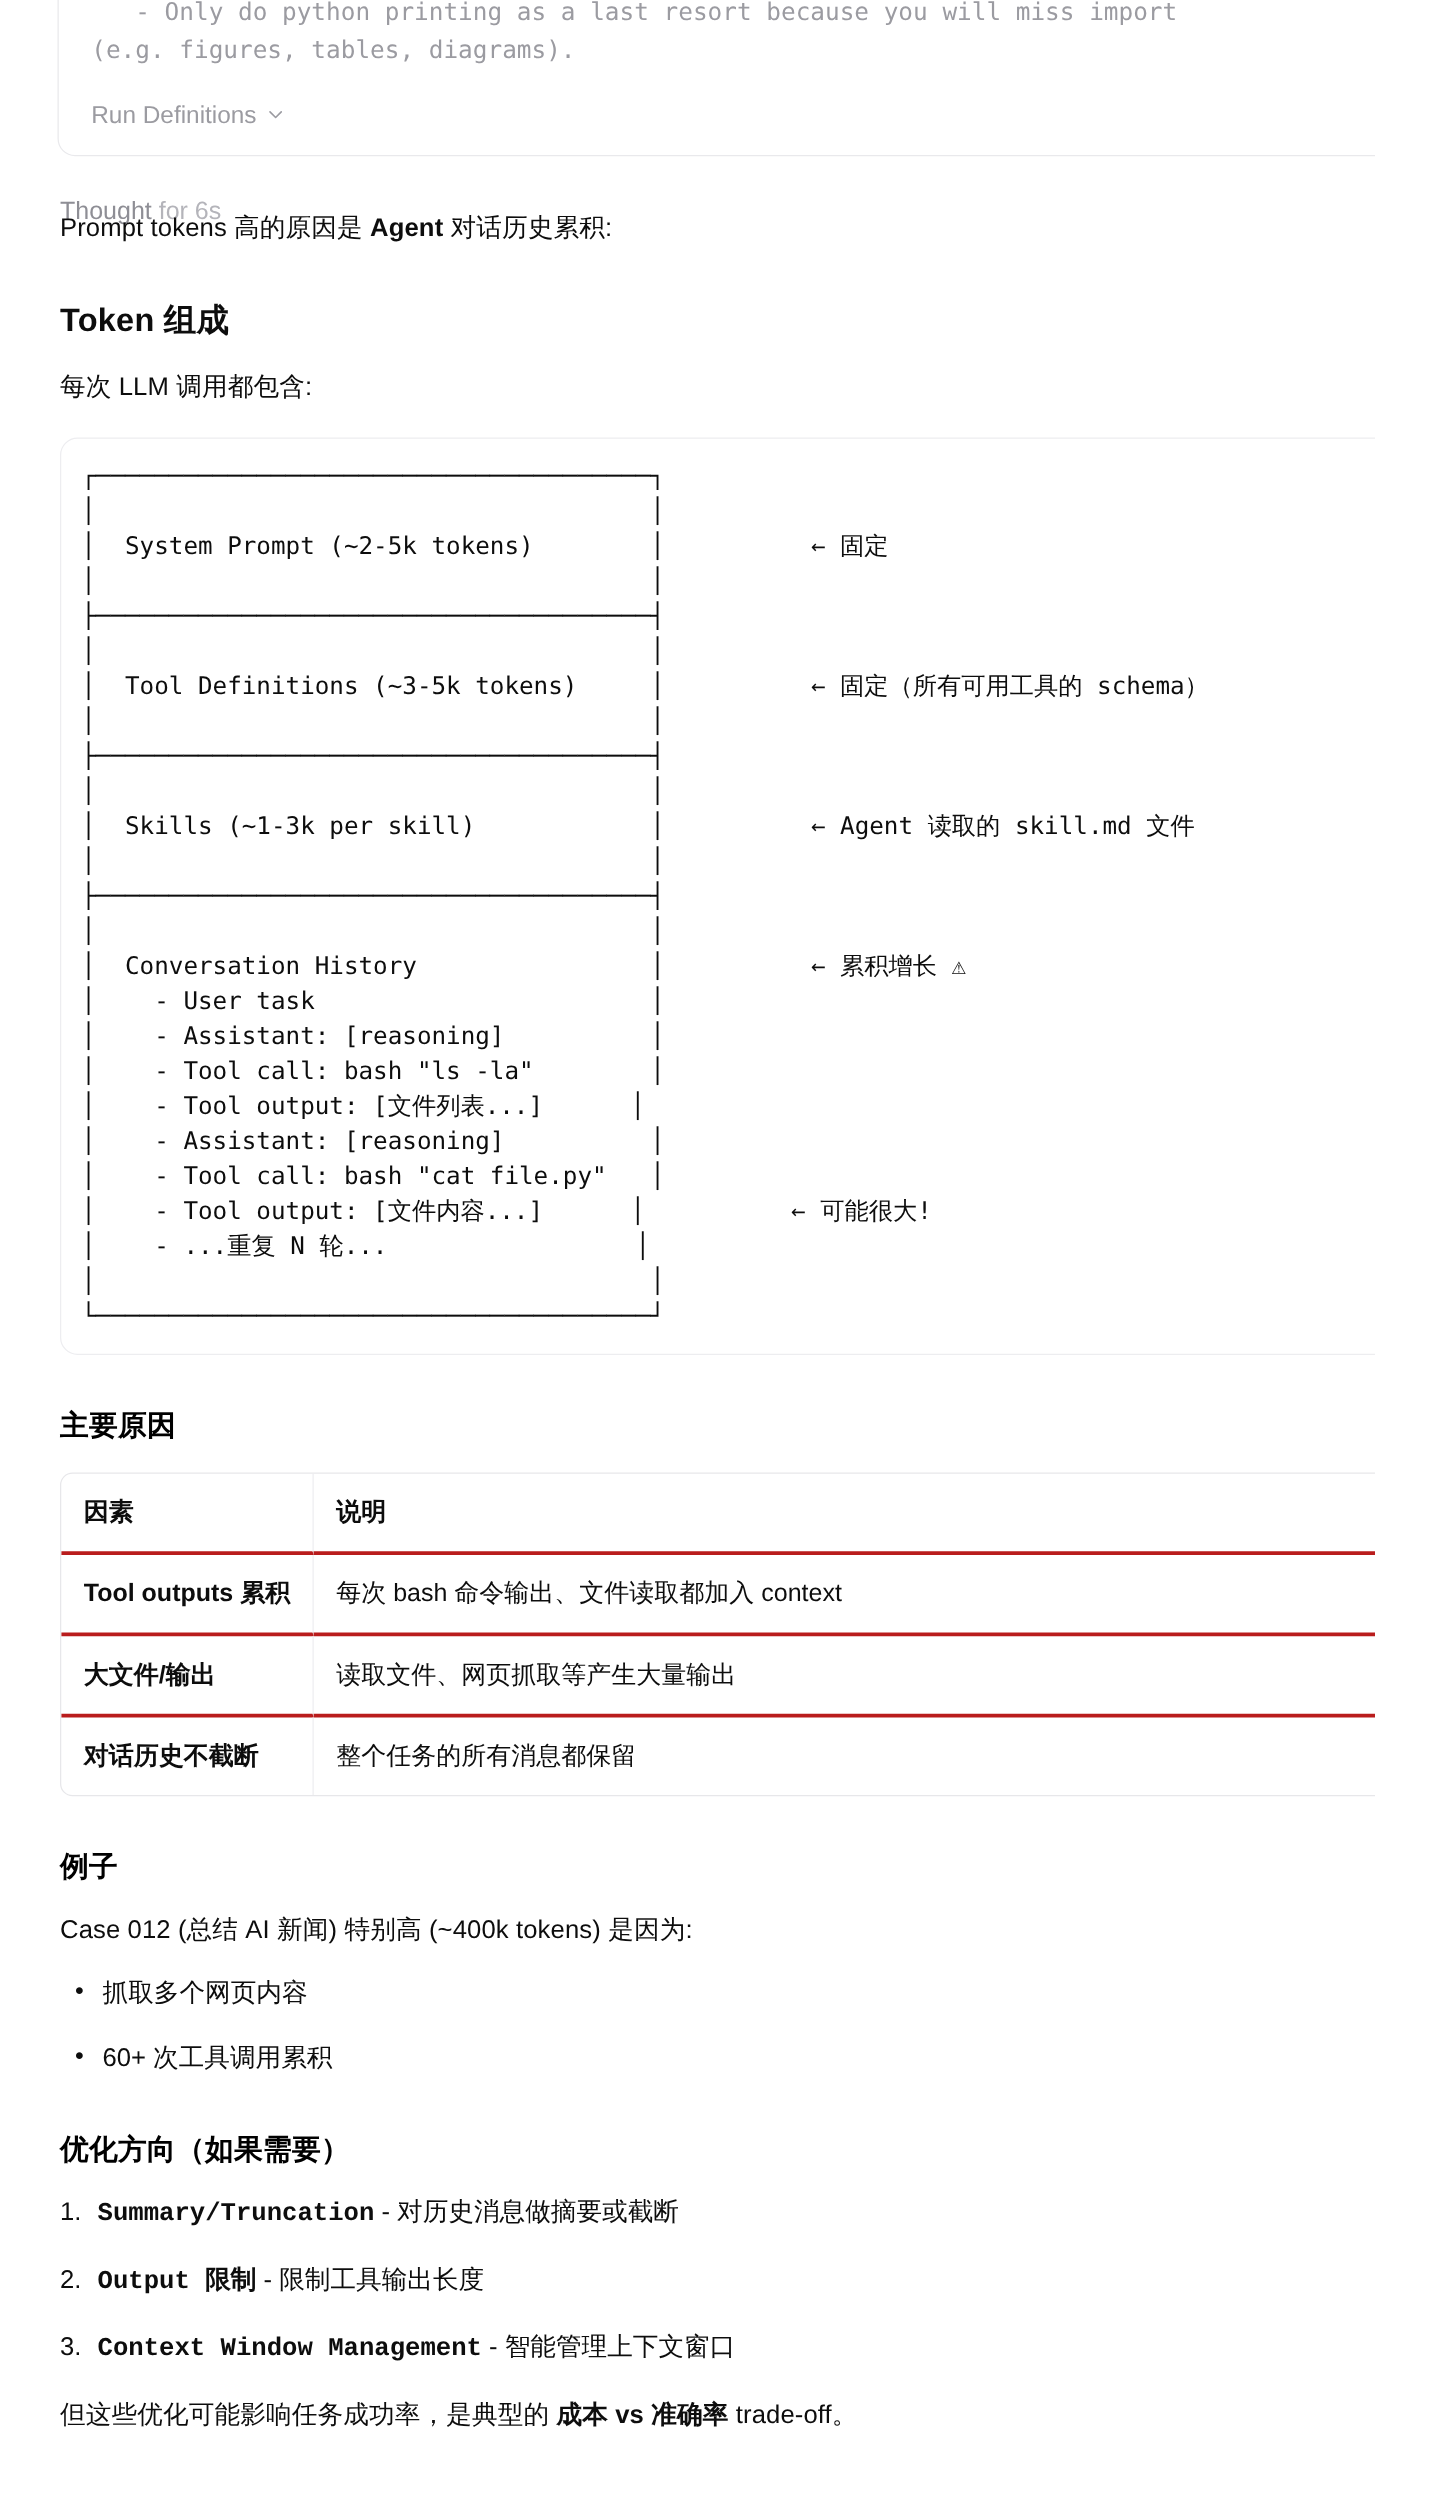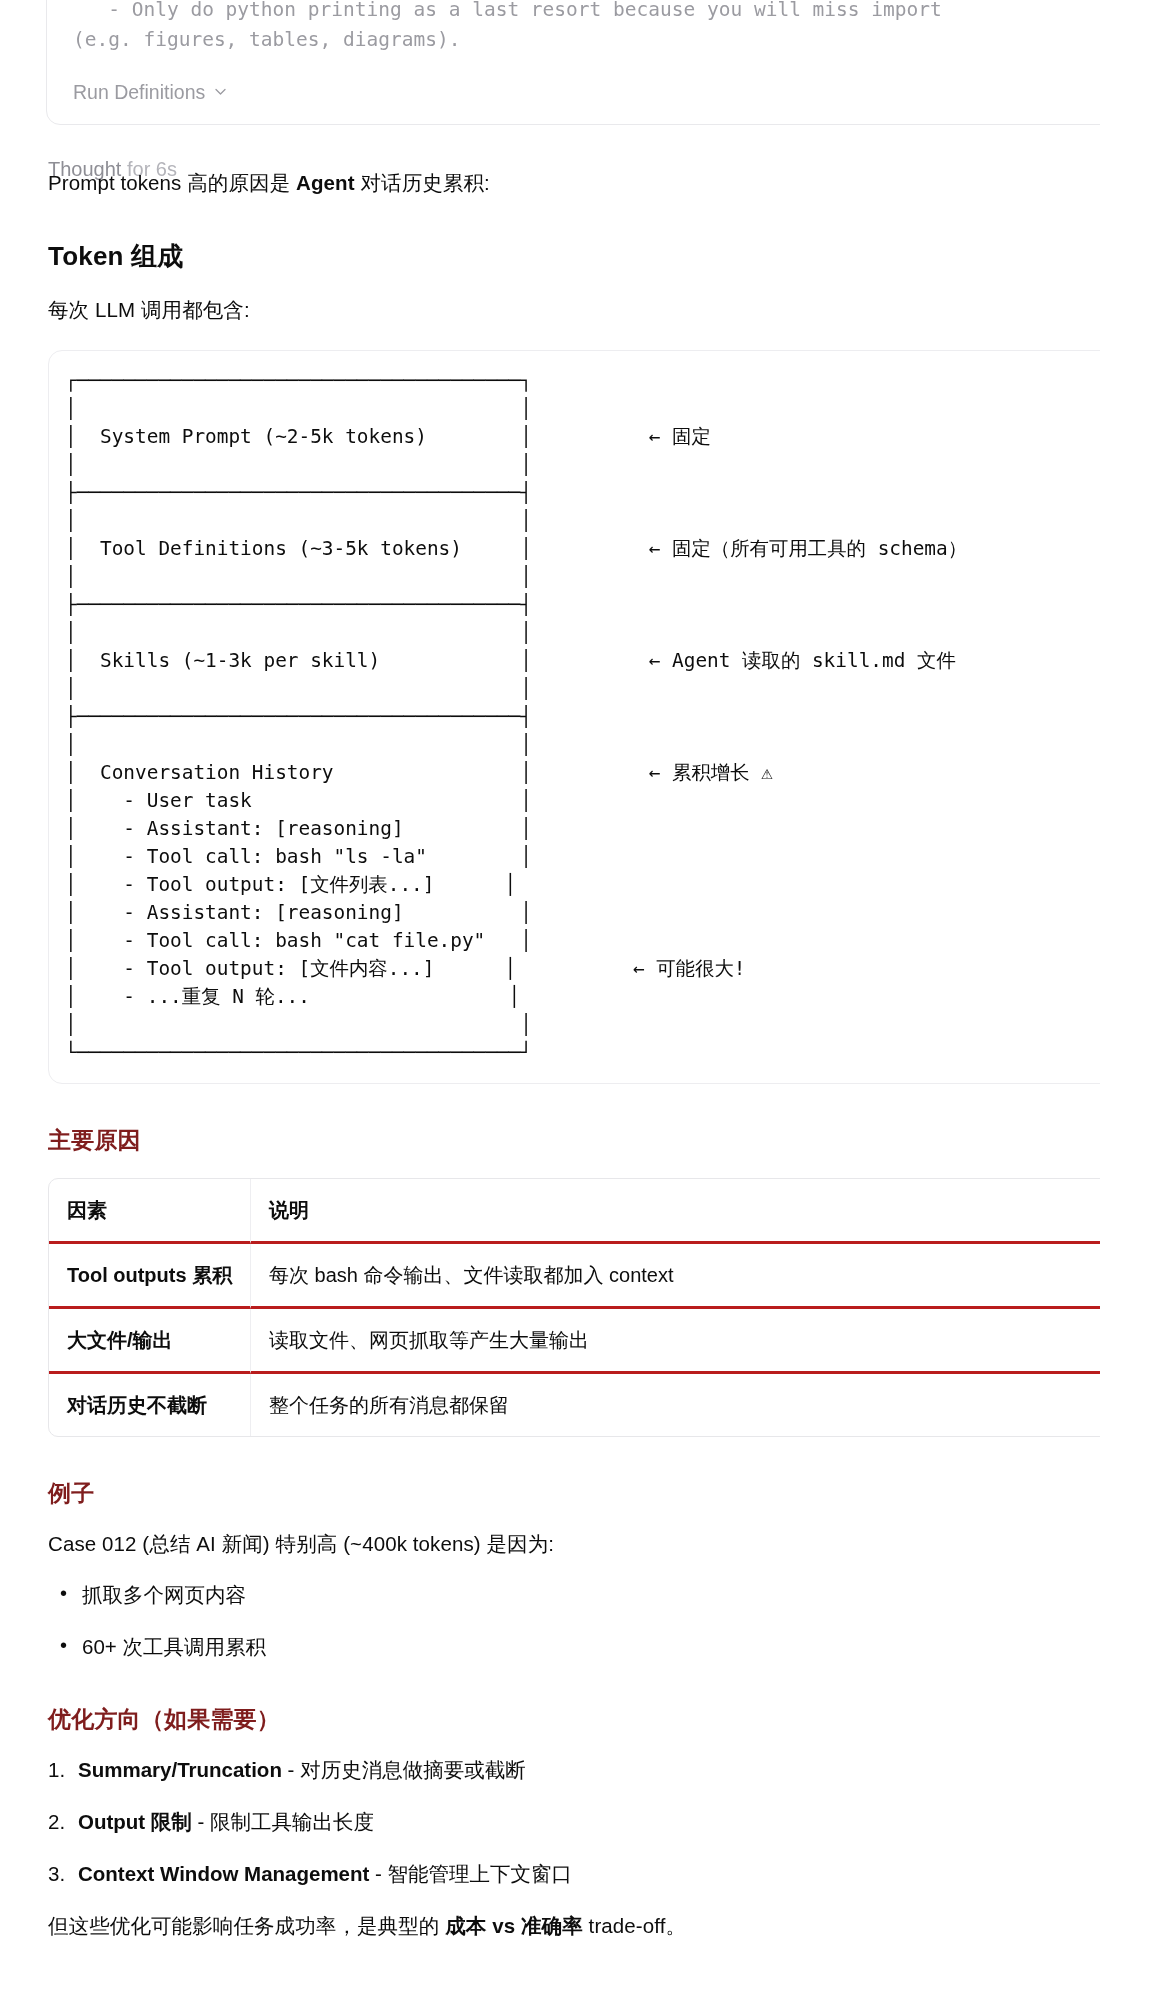--- a/index.html
+++ b/index.html
@@ -89,21 +89,21 @@
     line-height: 34px;
     font-weight: 700;
     color: #0d0d0d;
     letter-spacing: 0.2px;
   }
   h3.h3 {
     margin: 40px 0 18px 0;
     font-size: 23px;
     line-height: 32px;
     font-weight: 700;
-    color: #7f1d1d;
+    color: #000000;
     letter-spacing: 0.2px;
   }
 
   
   .ascii-card {
     margin-top: 24px;
     border: 1px solid #ededf0;
     border-radius: 14px;
     background: #ffffff;
     padding: 16px 0 16px 16px;
@@ -185,21 +185,21 @@
     counter-increment: li;
   }
   ol.numbers li::before {
     content: counter(li) ".";
     position: absolute;
     left: -30px;
     top: 0;
     font-size: 20.5px;
     color: #0d0d0d;
   }
-  ol.numbers li strong, ul.bullets li strong { font-weight: 700; }
+  ol.numbers li strong, ul.bullets li strong { font-weight: 700; font-family: Liberation Mono, monospace; }
 </style>
 </head>
 <body>
 
 <div class="page">
 
   <div class="prompt-card">
     <div class="prompt-line">   - Only do python printing as a last resort because you will miss import</div>
     <div class="prompt-line">(e.g. figures, tables, diagrams).</div>
     <div class="run-everything">

